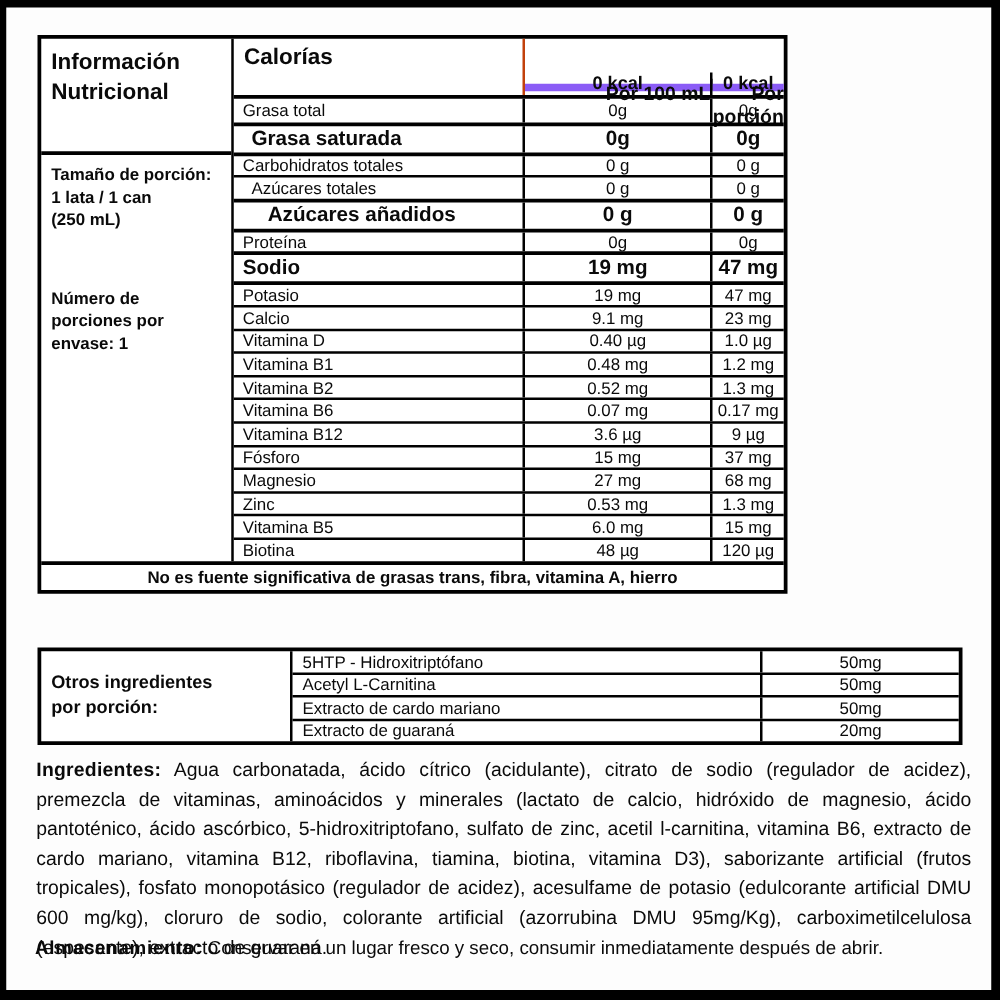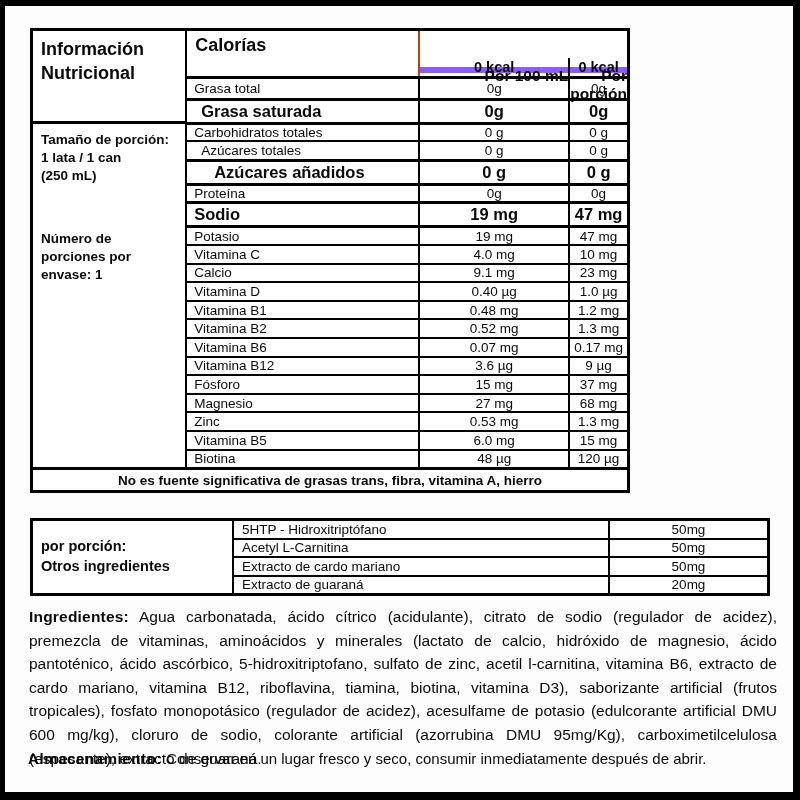--- a/index.html
+++ b/index.html
@@ -115,25 +115,20 @@
     <div class="ncell nname">Sodio</div>
     <div class="ncell nval">19 mg</div>
     <div class="ncell nval last">47 mg</div>
   </div>
             <div class="nrow after-bold indent-0">
     <div class="ncell nname">Potasio</div>
     <div class="ncell nval">19 mg</div>
     <div class="ncell nval last">47 mg</div>
   </div>
             <div class="nrow indent-0">
-    <div class="ncell nname">Vitamina C</div>
-    <div class="ncell nval">4.0 mg</div>
-    <div class="ncell nval last">10 mg</div>
-  </div>
-            <div class="nrow indent-0">
     <div class="ncell nname">Calcio</div>
     <div class="ncell nval">9.1 mg</div>
     <div class="ncell nval last">23 mg</div>
   </div>
             <div class="nrow indent-0">
     <div class="ncell nname">Vitamina D</div>
     <div class="ncell nval">0.40 µg</div>
     <div class="ncell nval last">1.0 µg</div>
   </div>
             <div class="nrow indent-0">
@@ -182,22 +177,22 @@
     <div class="ncell nval last">120 µg</div>
   </div>
           </div>
       </div>
     </div>
     <div class="footnote">No es fuente significativa de grasas trans, fibra, vitamina A, hierro</div>
   </div>
 
   <div class="otros-table">
     <div class="otros-label">
+      <div>Otros ingredientes</div>
       <div>por porción:</div>
-      <div>Otros ingredientes</div>
     </div>
     <div class="otros-rows" id="otros-rows">
         <div class="orow">
     <div class="ocell oname">5HTP - Hidroxitriptófano</div>
     <div class="ocell oamt">50mg</div>
   </div>
         <div class="orow">
     <div class="ocell oname">Acetyl L-Carnitina</div>
     <div class="ocell oamt">50mg</div>
   </div>

